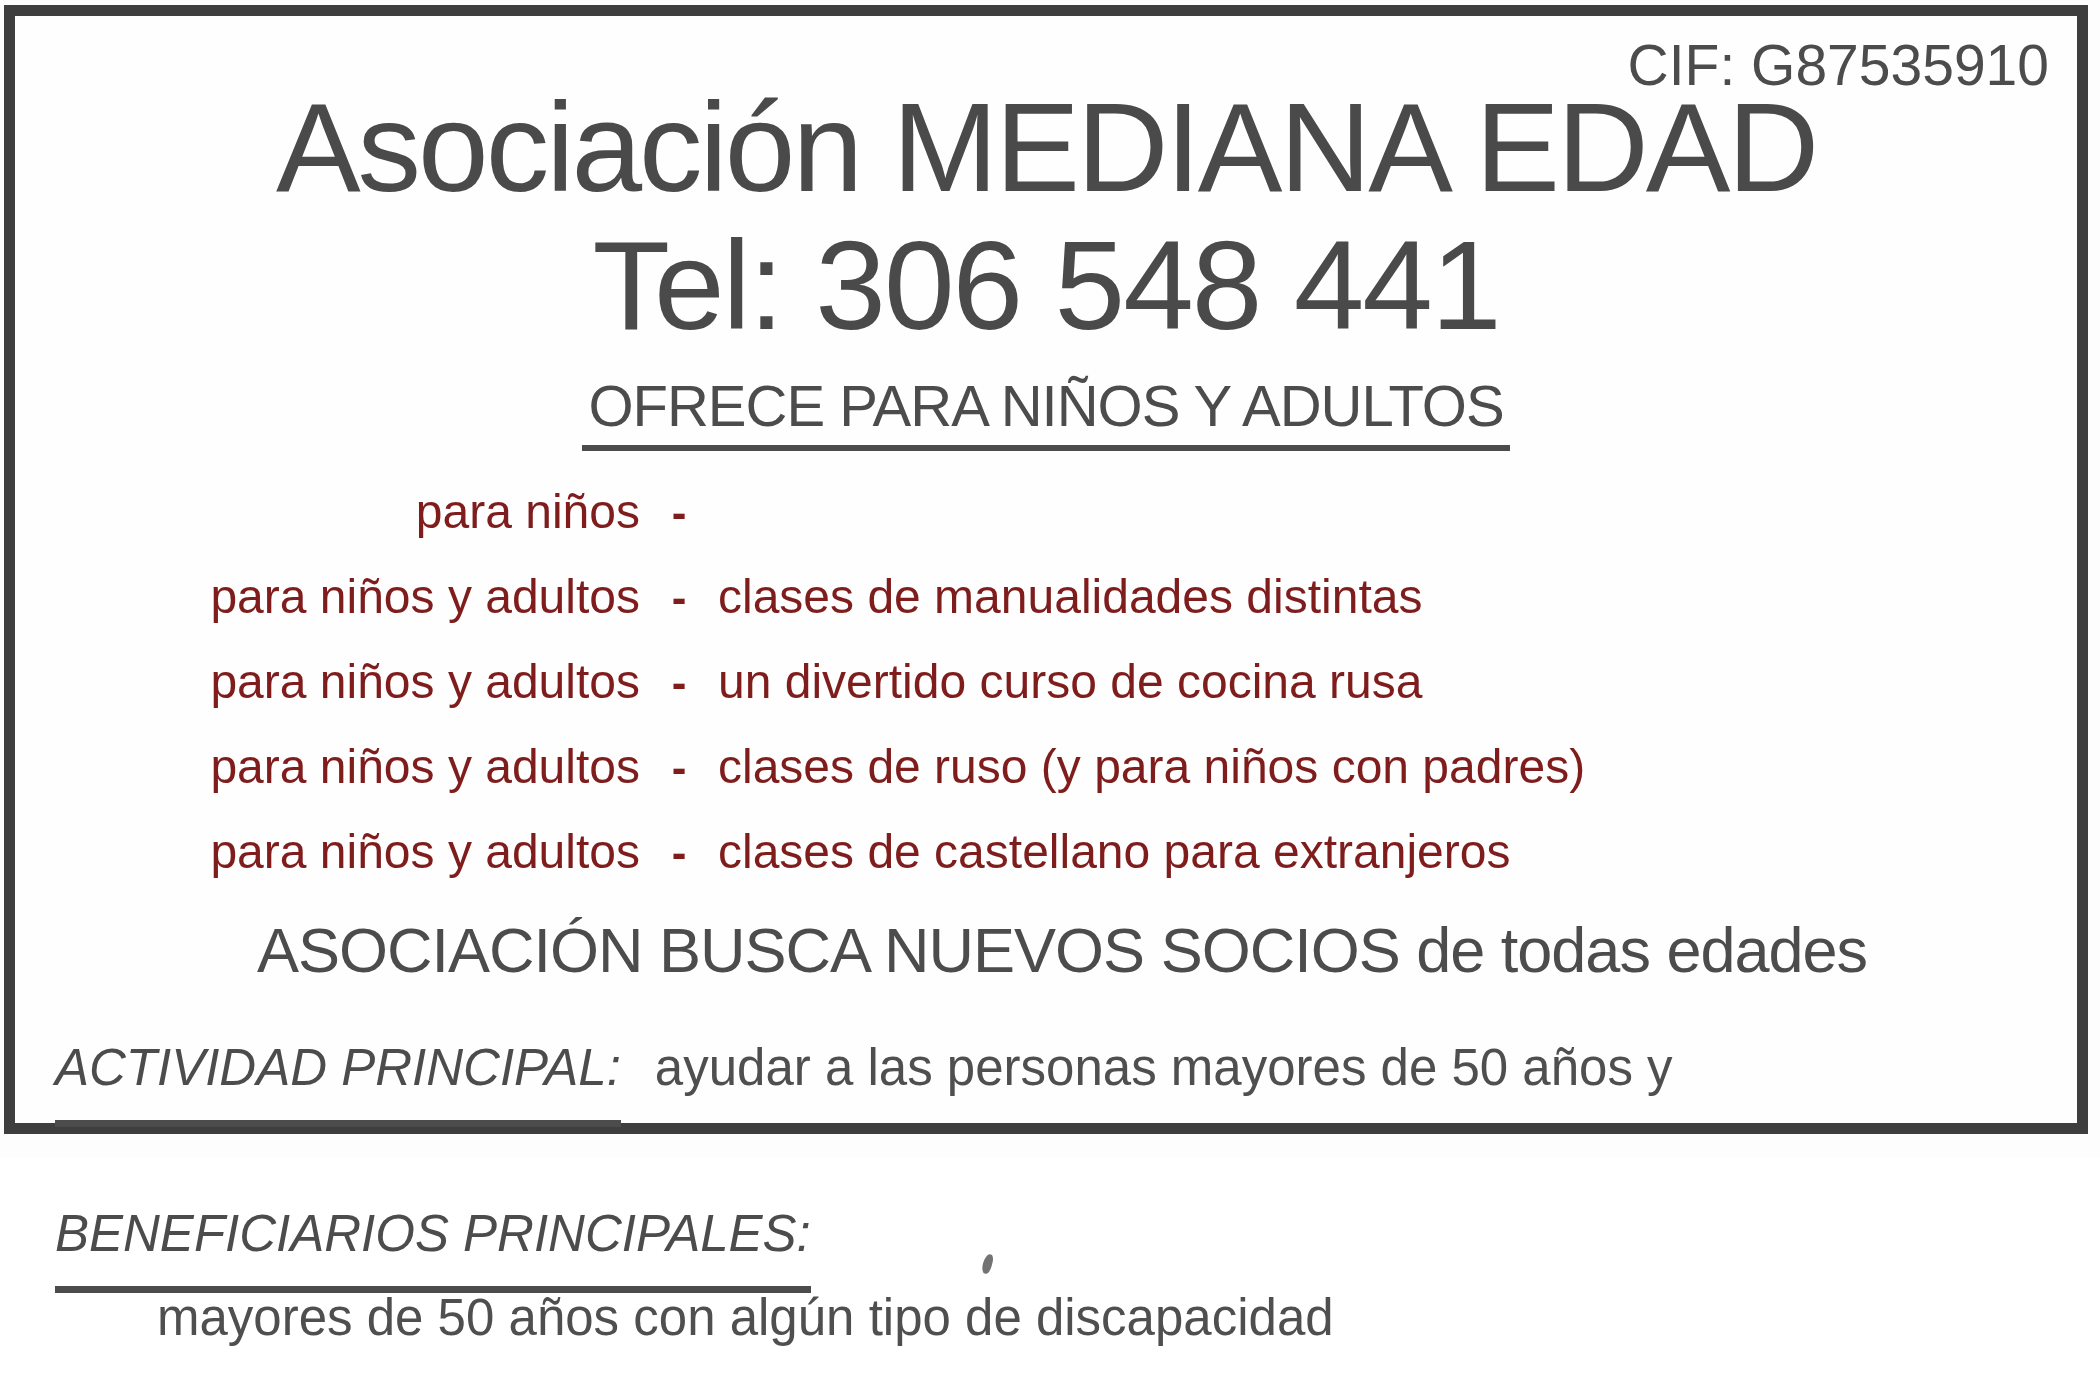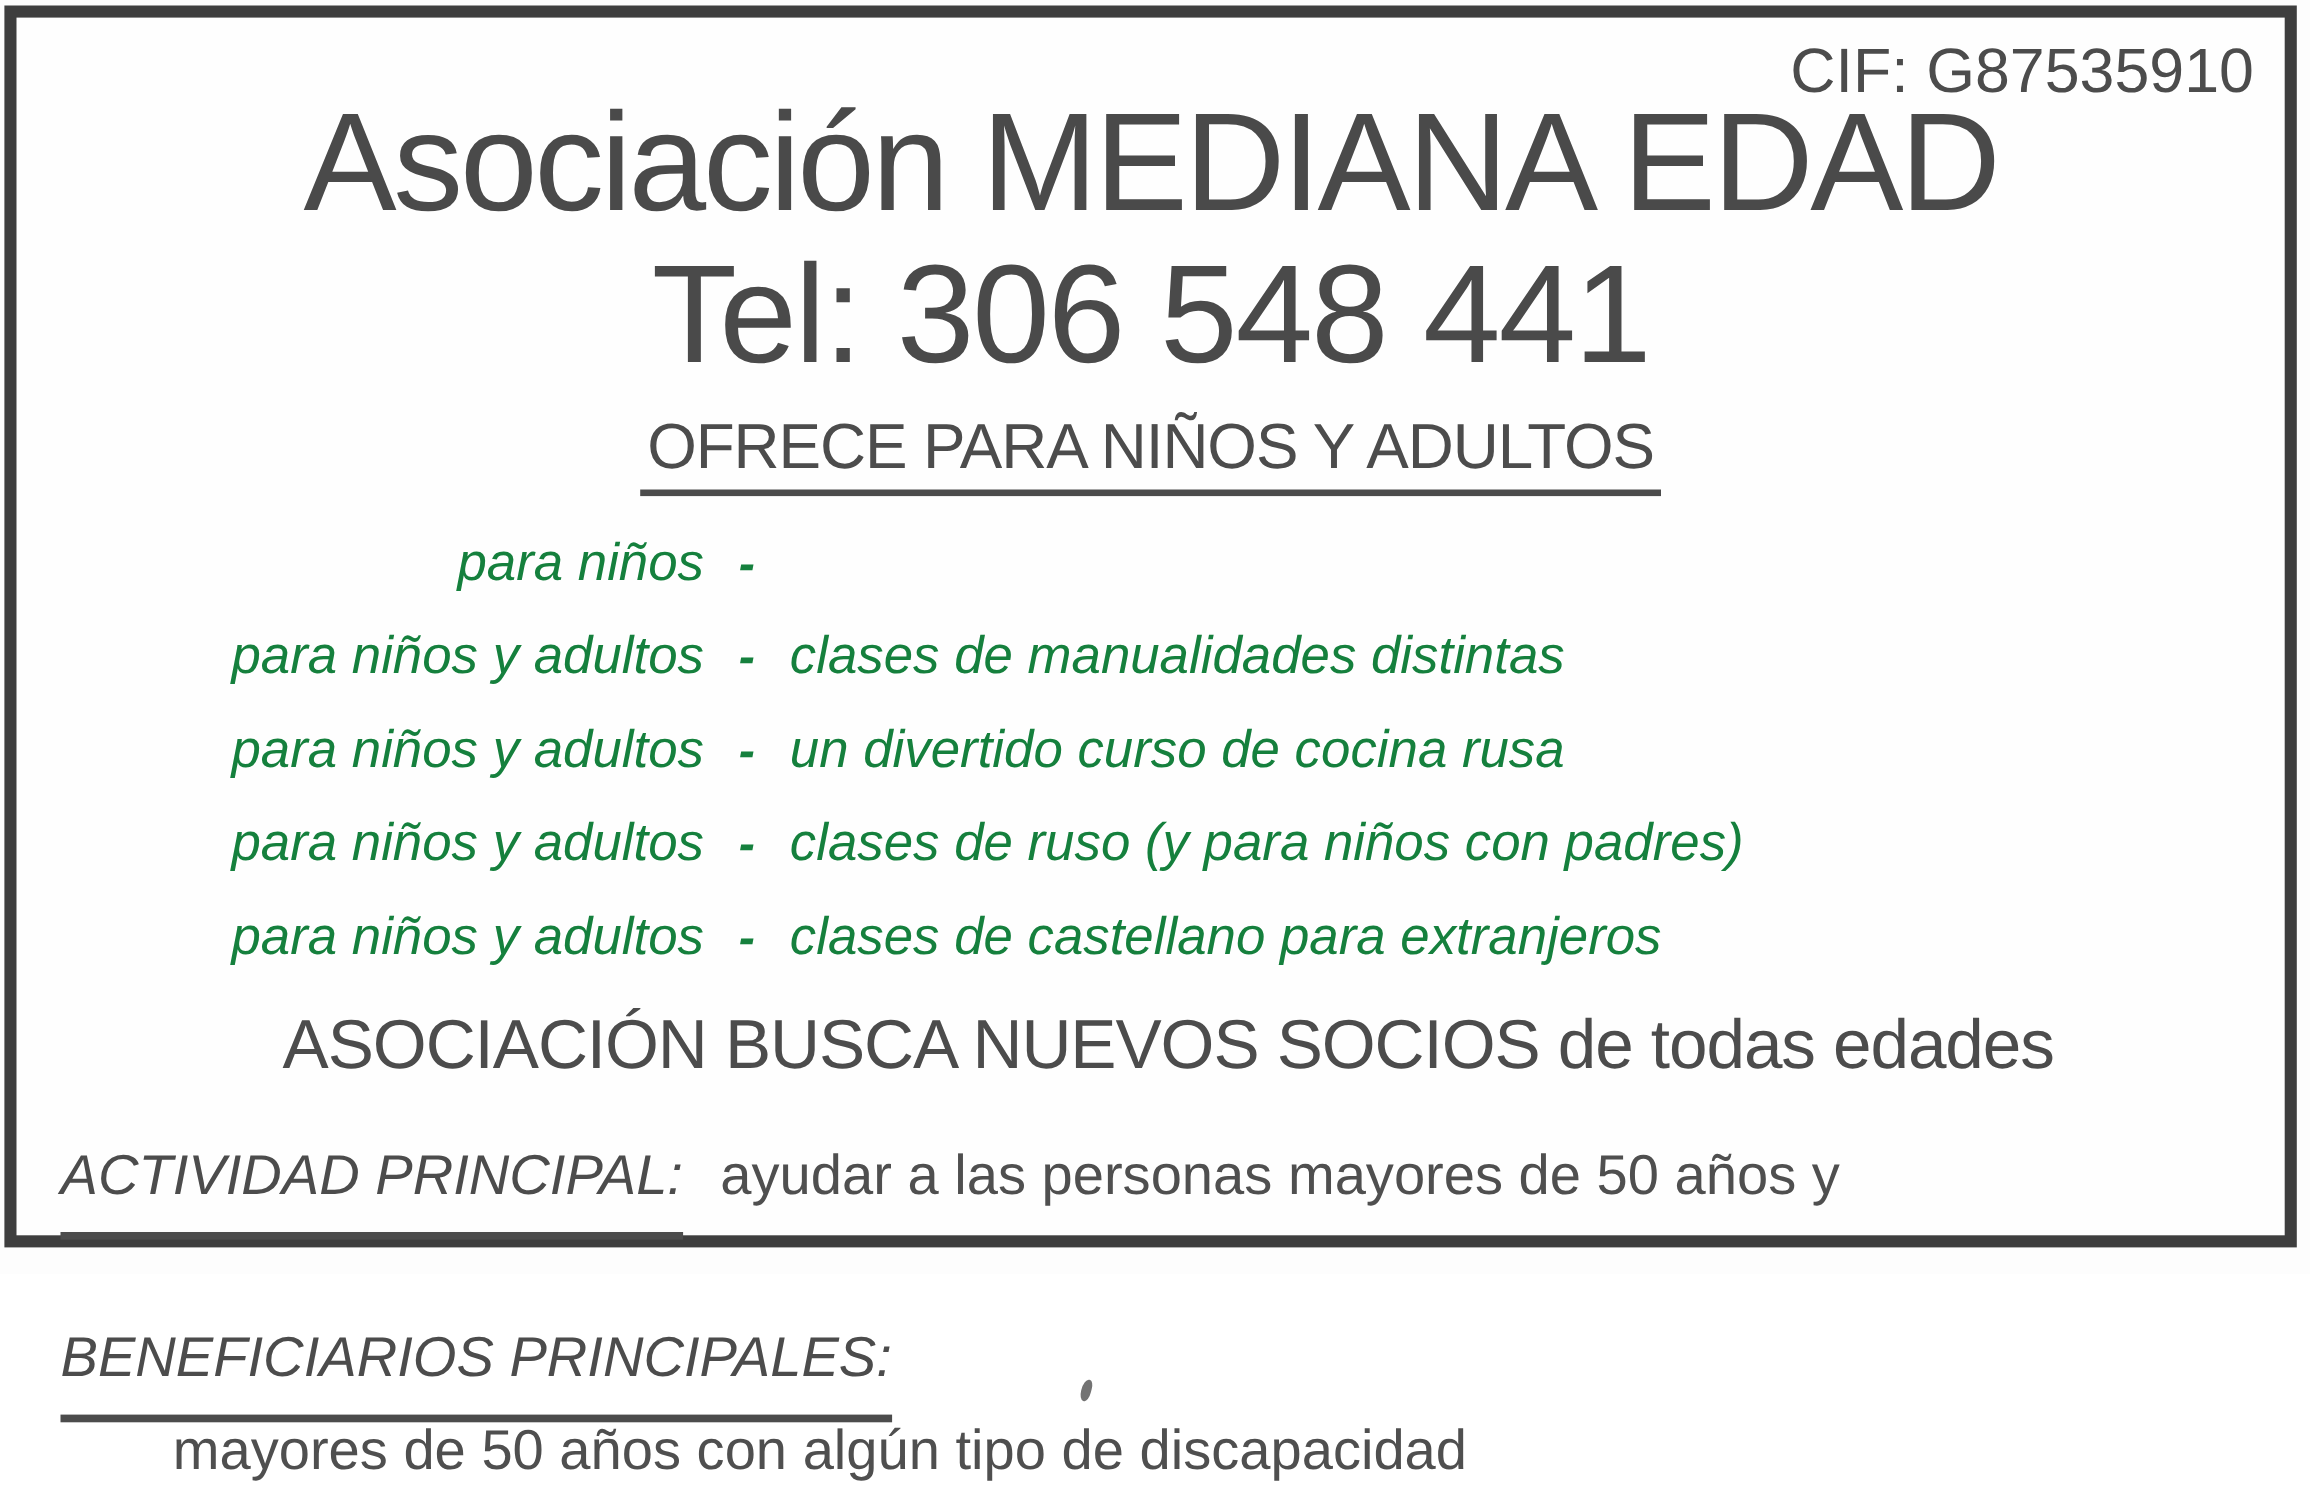--- a/index.html
+++ b/index.html
@@ -60,23 +60,22 @@
   }
   .offers-list{
     top:468px;left:0;right:0;
   }
   .offer-row{
     display:grid;
     grid-template-columns:625px 78px auto;
     align-items:baseline;
     height:85px;
     font-size:48px;
-    color:#15803d;
+    color:#7f1d1d;
     white-space:nowrap;
-    font-style:italic;
   }
   .offer-audience{text-align:right;}
   .offer-dash{text-align:center;font-weight:bold;font-size:44px;}
   .offer-activity{text-align:left;}
   .recruitment{
     top:898px;left:0;right:0;
     text-align:center;
     font-size:63px;
     letter-spacing:-1px;
     color:#4c4c4c;

